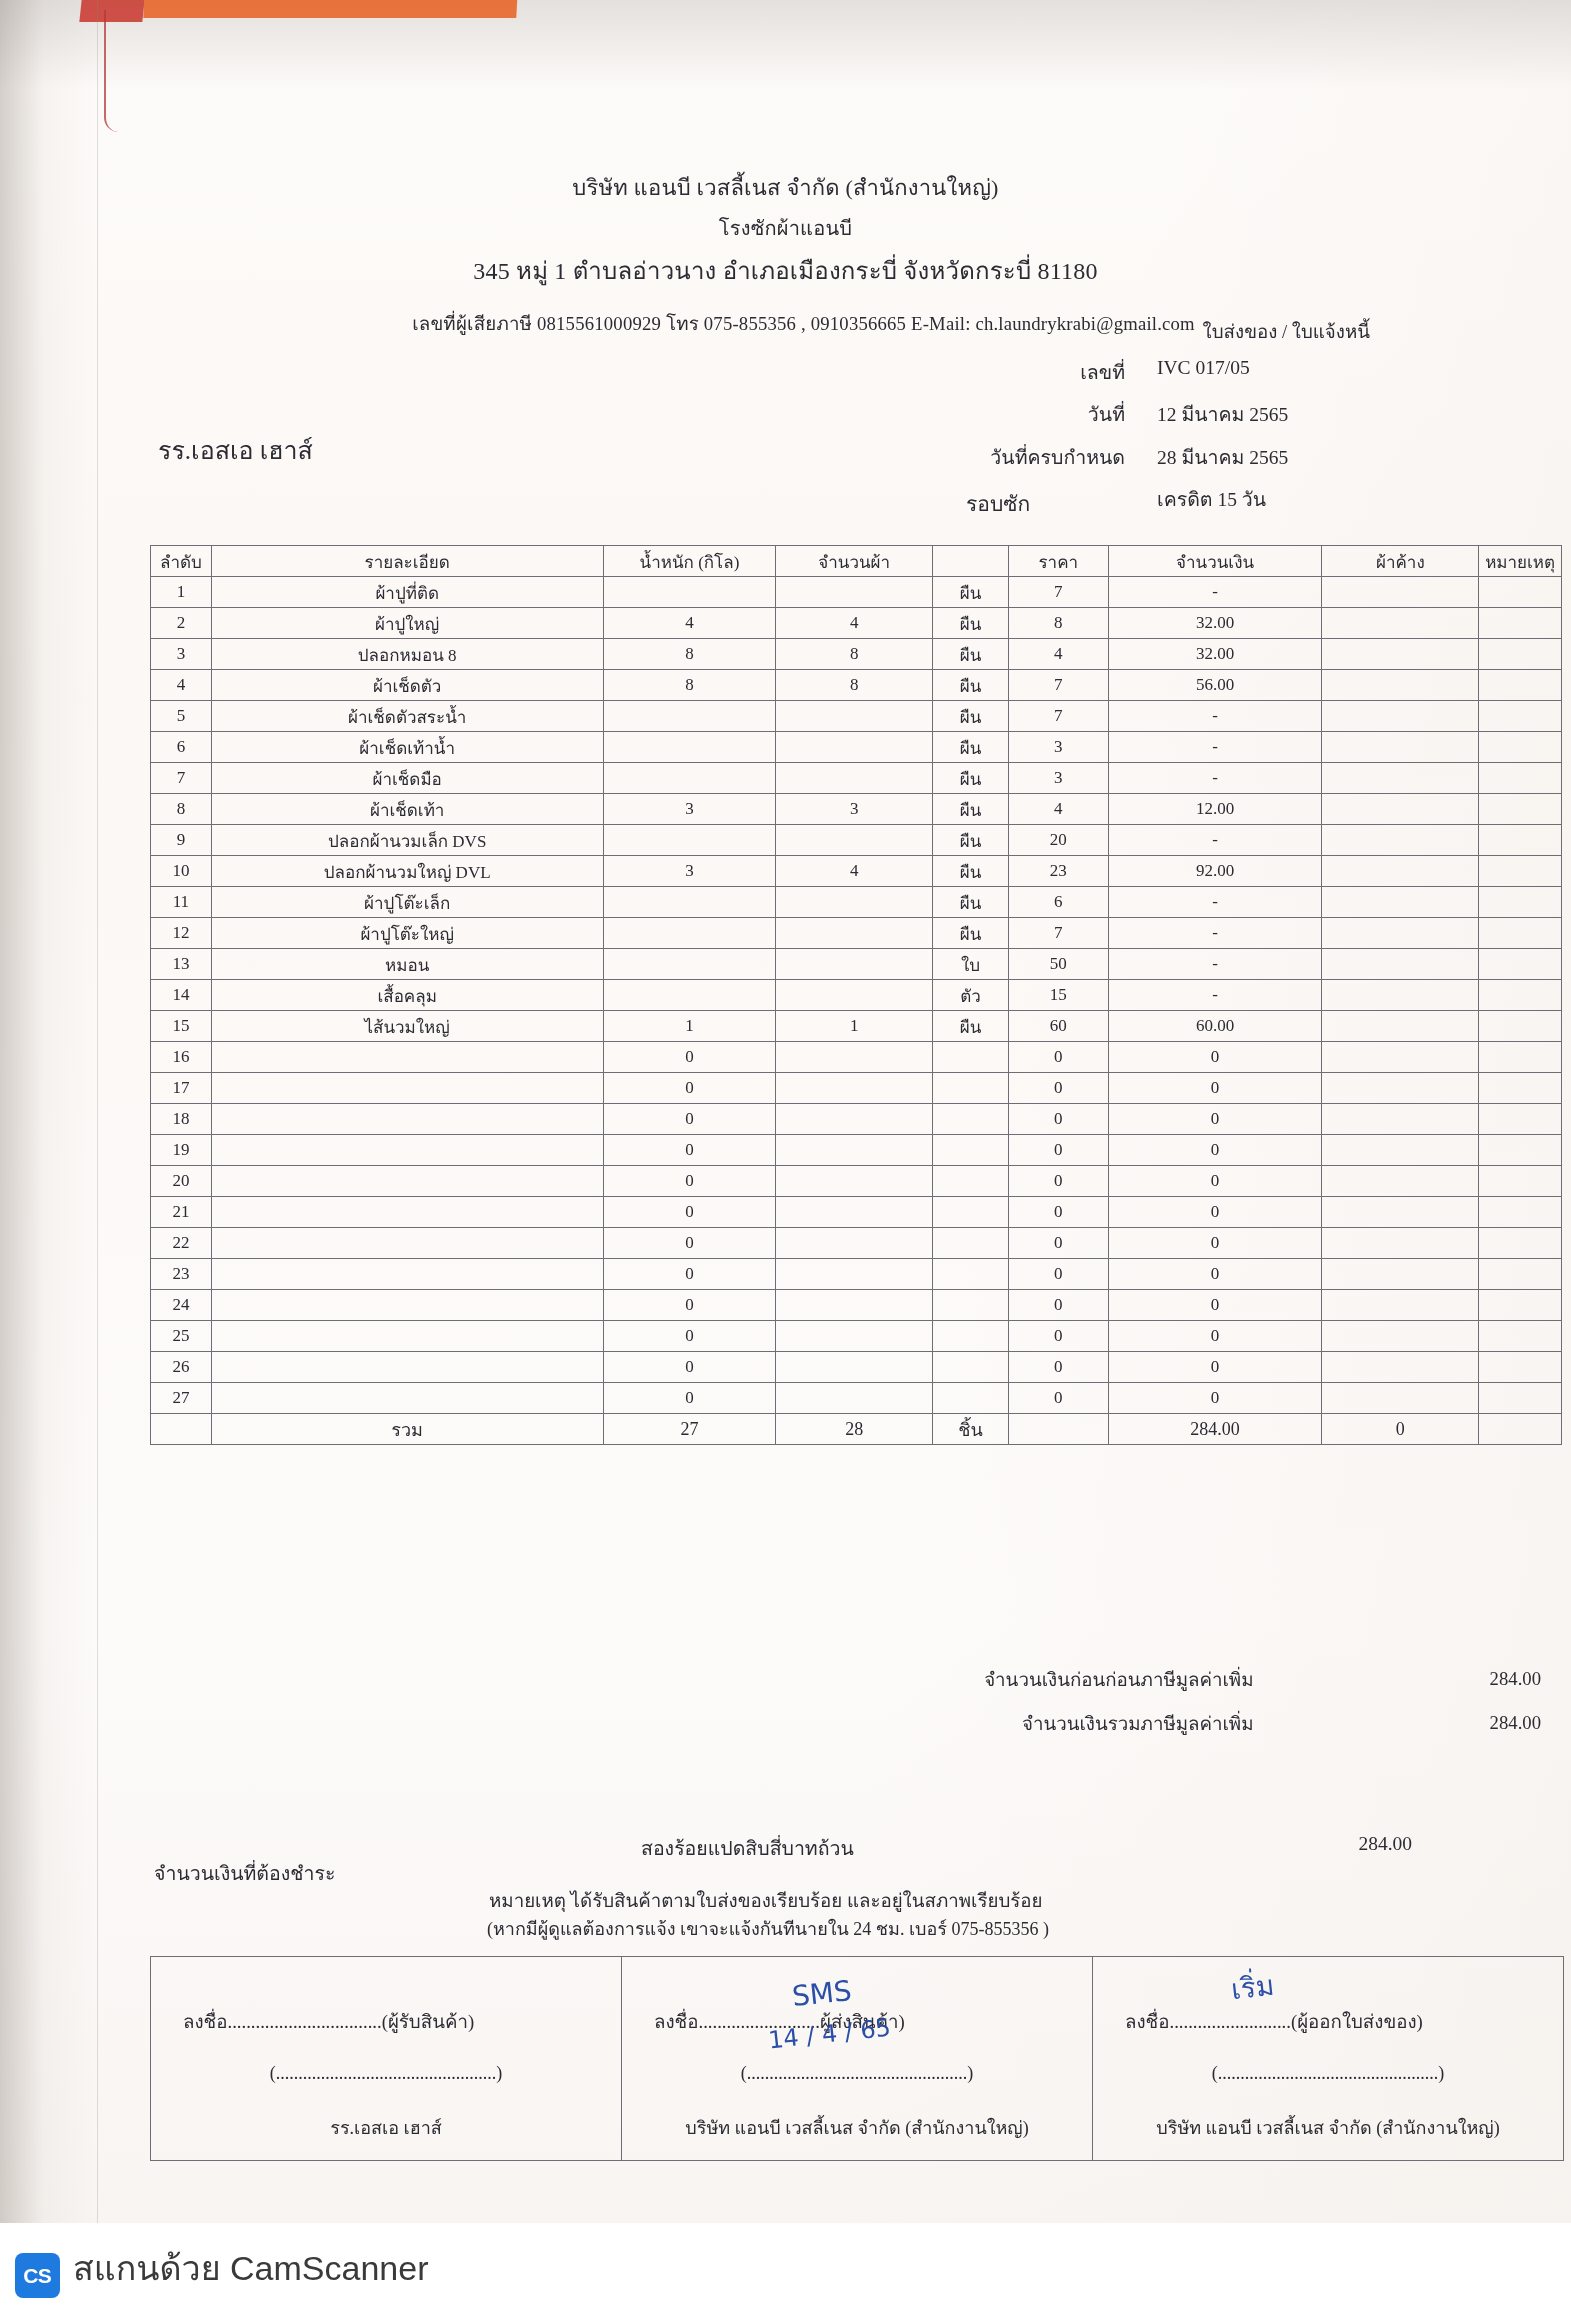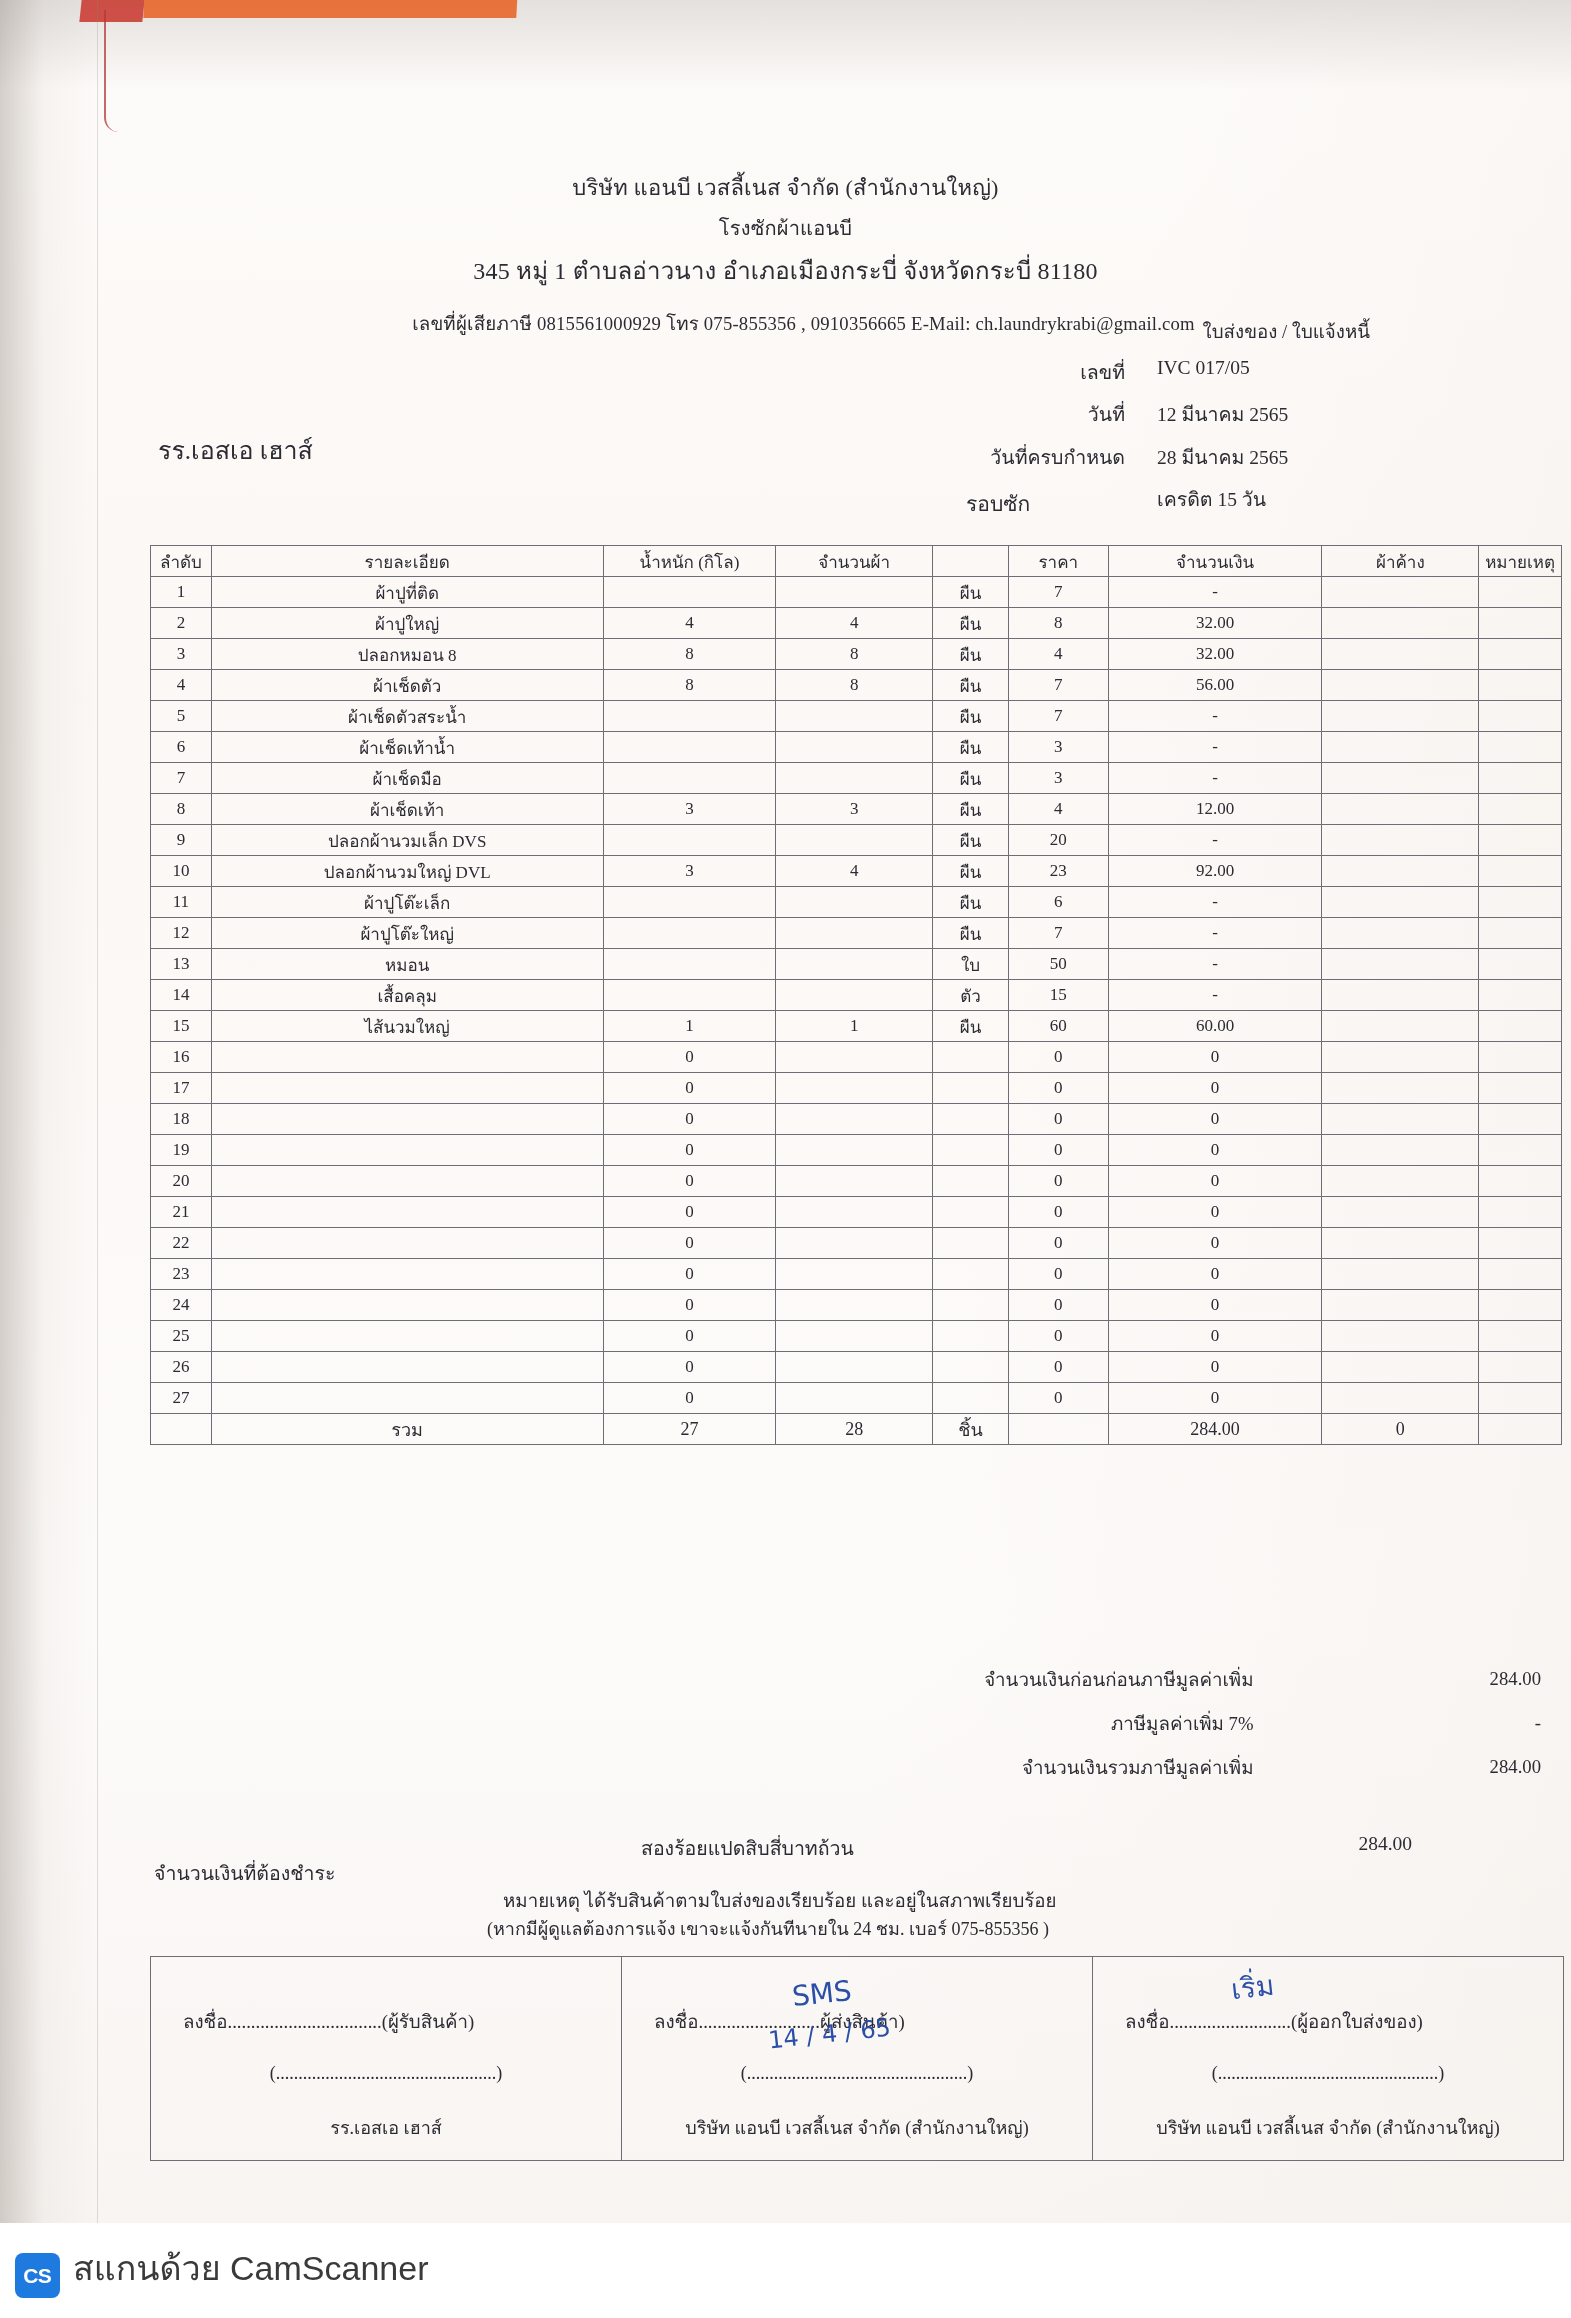--- a/index.html
+++ b/index.html
@@ -85,21 +85,21 @@
   
   .summary{position:absolute;left:150px;top:1657px;width:1412px;font-size:18.7px;}
   .summary .srow{display:flex;align-items:center;height:44px;}
   .summary .slbl{flex:1;text-align:right;padding-right:19.5px;}
   .summary .sval{width:268px;text-align:right;padding-right:21px;}
 
   .amt-words{position:absolute;left:641px;top:1833px;font-size:19.5px;}
   .amt-due-lbl{position:absolute;left:154px;top:1858px;font-size:19.5px;}
   .amt-due-val{position:absolute;right:159px;top:1833px;font-size:19.5px;}
 
-  .note1{position:absolute;left:503px;top:1886px;font-size:18.7px;}
+  .note1{position:absolute;left:489px;top:1886px;font-size:18.7px;}
   .note2{position:absolute;left:487px;top:1914px;font-size:18px;}
 
   
   .sigs{position:absolute;left:150px;top:1956px;width:1412px;height:203px;
         display:flex;border:0.8px solid #6d6d75;}
   .sigbox{flex:1;border-right:0.8px solid #6d6d75;position:relative;}
   .sigbox:last-child{border-right:none;}
   .sig-line{position:absolute;left:32px;top:50px;right:32px;font-size:18.7px;
             white-space:nowrap;overflow:hidden;}
   .sig-paren{position:absolute;left:32px;top:106px;right:32px;font-size:18px;text-align:center;}
@@ -491,24 +491,20 @@
       </tr>
     </tfoot>
   </table>
 
   <div class="summary">
     <div class="srow">
       <div class="slbl">จำนวนเงินก่อนก่อนภาษีมูลค่าเพิ่ม</div>
       <div class="sval">284.00</div>
     </div>
     <div class="srow">
-      <div class="slbl">ภาษีมูลค่าเพิ่ม 7%</div>
-      <div class="sval">-</div>
-    </div>
-    <div class="srow">
       <div class="slbl">จำนวนเงินรวมภาษีมูลค่าเพิ่ม</div>
       <div class="sval">284.00</div>
     </div>
   </div>
 
   <div class="amt-due-lbl">จำนวนเงินที่ต้องชำระ</div>
   <div class="amt-words">สองร้อยแปดสิบสี่บาทถ้วน</div>
   <div class="amt-due-val">284.00</div>
 
   <div class="note1">หมายเหตุ ได้รับสินค้าตามใบส่งของเรียบร้อย และอยู่ในสภาพเรียบร้อย</div>

